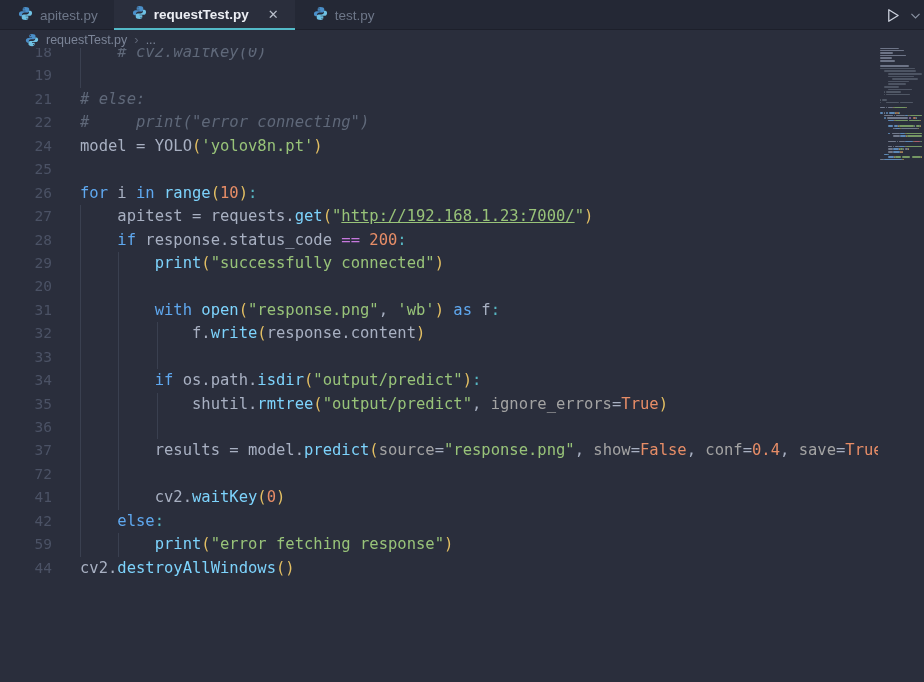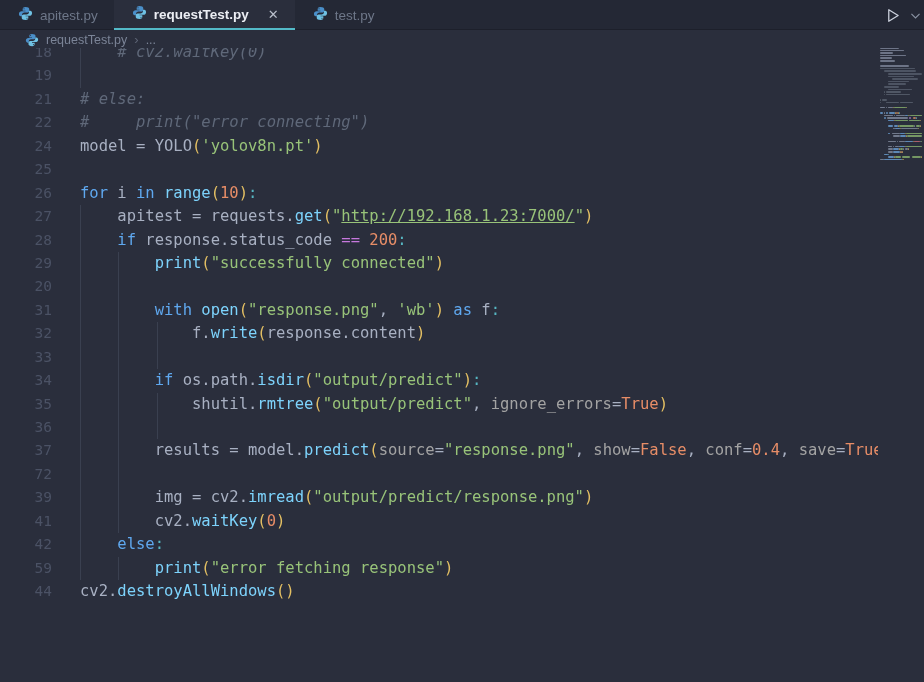--- a/index.html
+++ b/index.html
@@ -118,21 +118,20 @@
     <div class="row"><span class="guide" style="left: 80px;"></span><span class="guide" style="left: 118.48px;"></span><span class="lnum">29</span><span class="codespan"><span class="tk-d">        </span><span class="tk-f">print</span><span class="tk-p">(</span><span class="tk-s">"successfully connected"</span><span class="tk-p">)</span></span></div>
     <div class="row"><span class="guide" style="left: 80px;"></span><span class="guide" style="left: 118.48px;"></span><span class="lnum">20</span><span class="codespan"></span></div>
     <div class="row"><span class="guide" style="left: 80px;"></span><span class="guide" style="left: 118.48px;"></span><span class="lnum">31</span><span class="codespan"><span class="tk-d">        </span><span class="tk-k">with</span><span class="tk-d"> </span><span class="tk-f">open</span><span class="tk-p">(</span><span class="tk-s">"response.png"</span><span class="tk-d">, </span><span class="tk-s">'wb'</span><span class="tk-p">)</span><span class="tk-d"> </span><span class="tk-k">as</span><span class="tk-d"> f</span><span class="tk-o">:</span></span></div>
     <div class="row"><span class="guide" style="left: 80px;"></span><span class="guide" style="left: 118.48px;"></span><span class="guide" style="left: 156.96px;"></span><span class="lnum">32</span><span class="codespan"><span class="tk-d">            f.</span><span class="tk-f">write</span><span class="tk-p">(</span><span class="tk-d">response.content</span><span class="tk-p">)</span></span></div>
     <div class="row"><span class="guide" style="left: 80px;"></span><span class="guide" style="left: 118.48px;"></span><span class="guide" style="left: 156.96px;"></span><span class="lnum">33</span><span class="codespan"></span></div>
     <div class="row"><span class="guide" style="left: 80px;"></span><span class="guide" style="left: 118.48px;"></span><span class="lnum">34</span><span class="codespan"><span class="tk-d">        </span><span class="tk-k">if</span><span class="tk-d"> os.path.</span><span class="tk-f">isdir</span><span class="tk-p">(</span><span class="tk-s">"output/predict"</span><span class="tk-p">)</span><span class="tk-o">:</span></span></div>
     <div class="row"><span class="guide" style="left: 80px;"></span><span class="guide" style="left: 118.48px;"></span><span class="guide" style="left: 156.96px;"></span><span class="lnum">35</span><span class="codespan"><span class="tk-d">            shutil.</span><span class="tk-f">rmtree</span><span class="tk-p">(</span><span class="tk-s">"output/predict"</span><span class="tk-d">, </span><span class="tk-a">ignore_errors</span><span class="tk-d">=</span><span class="tk-n">True</span><span class="tk-p">)</span></span></div>
     <div class="row"><span class="guide" style="left: 80px;"></span><span class="guide" style="left: 118.48px;"></span><span class="guide" style="left: 156.96px;"></span><span class="lnum">36</span><span class="codespan"></span></div>
     <div class="row"><span class="guide" style="left: 80px;"></span><span class="guide" style="left: 118.48px;"></span><span class="lnum">37</span><span class="codespan"><span class="tk-d">        results = model.</span><span class="tk-f">predict</span><span class="tk-p">(</span><span class="tk-a">source</span><span class="tk-d">=</span><span class="tk-s">"response.png"</span><span class="tk-d">, </span><span class="tk-a">show</span><span class="tk-d">=</span><span class="tk-n">False</span><span class="tk-d">, </span><span class="tk-a">conf</span><span class="tk-d">=</span><span class="tk-n">0.4</span><span class="tk-d">, </span><span class="tk-a">save</span><span class="tk-d">=</span><span class="tk-n">True</span><span class="tk-p">)</span></span></div>
     <div class="row"><span class="guide" style="left: 80px;"></span><span class="guide" style="left: 118.48px;"></span><span class="lnum">72</span><span class="codespan"></span></div>
-    <div class="row"><span class="guide" style="left: 80px;"></span><span class="guide" style="left: 118.48px;"></span><span class="lnum">39</span><span class="codespan"><span class="tk-d">        img = cv2.</span><span class="tk-f">imread</span><span class="tk-p">(</span><span class="tk-s">"output/predict/response.png"</span><span class="tk-p">)</span></span></div>
     <div class="row"><span class="guide" style="left: 80px;"></span><span class="guide" style="left: 118.48px;"></span><span class="lnum">41</span><span class="codespan"><span class="tk-d">        cv2.</span><span class="tk-f">waitKey</span><span class="tk-p">(</span><span class="tk-n">0</span><span class="tk-p">)</span></span></div>
     <div class="row"><span class="guide" style="left: 80px;"></span><span class="lnum">42</span><span class="codespan"><span class="tk-d">    </span><span class="tk-k">else</span><span class="tk-o">:</span></span></div>
     <div class="row"><span class="guide" style="left: 80px;"></span><span class="guide" style="left: 118.48px;"></span><span class="lnum">59</span><span class="codespan"><span class="tk-d">        </span><span class="tk-f">print</span><span class="tk-p">(</span><span class="tk-s">"error fetching response"</span><span class="tk-p">)</span></span></div>
     <div class="row"><span class="lnum">44</span><span class="codespan"><span class="tk-d">cv2.</span><span class="tk-f">destroyAllWindows</span><span class="tk-p">(</span><span class="tk-p">)</span></span></div>
   </div>
 <div class="minimap">
     <div class="mmrow" style="top: 6px; left: 2px; width: 19.11px; background: rgb(138, 147, 166); opacity: 0.7;"></div>
     <div class="mmrow" style="top: 8.6px; left: 2px; width: 23.52px; background: rgb(138, 147, 166); opacity: 0.7;"></div>
     <div class="mmrow" style="top: 11.2px; left: 2px; width: 13.23px; background: rgb(138, 147, 166); opacity: 0.7;"></div>
     <div class="mmrow" style="top: 13.8px; left: 2px; width: 26.46px; background: rgb(138, 147, 166); opacity: 0.7;"></div>

